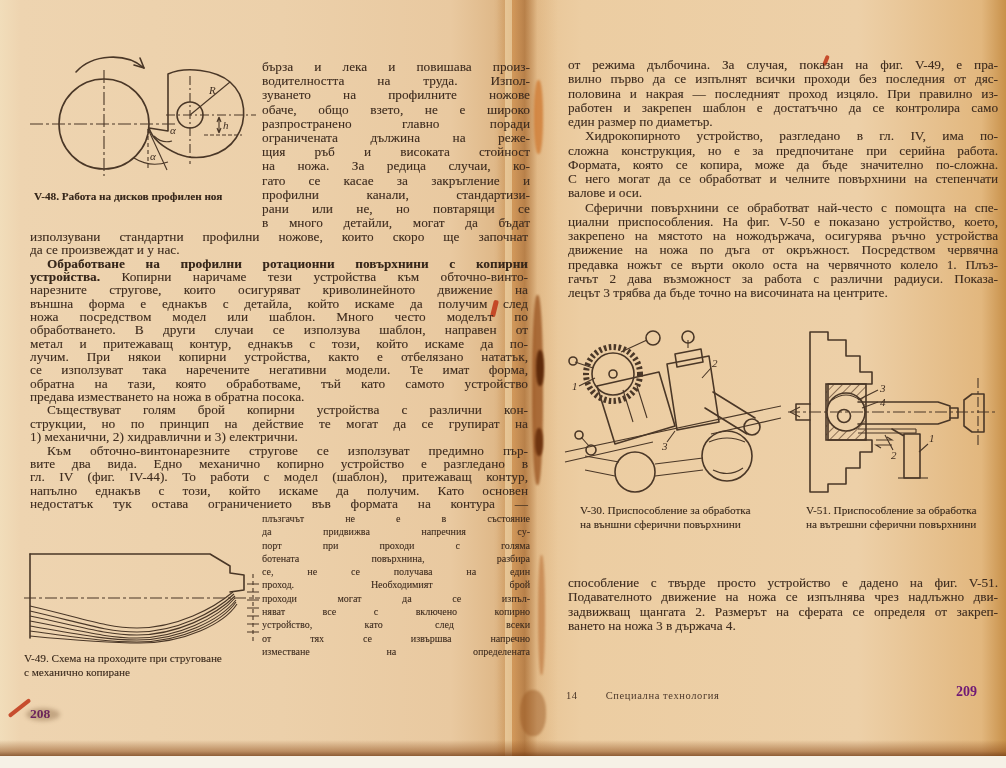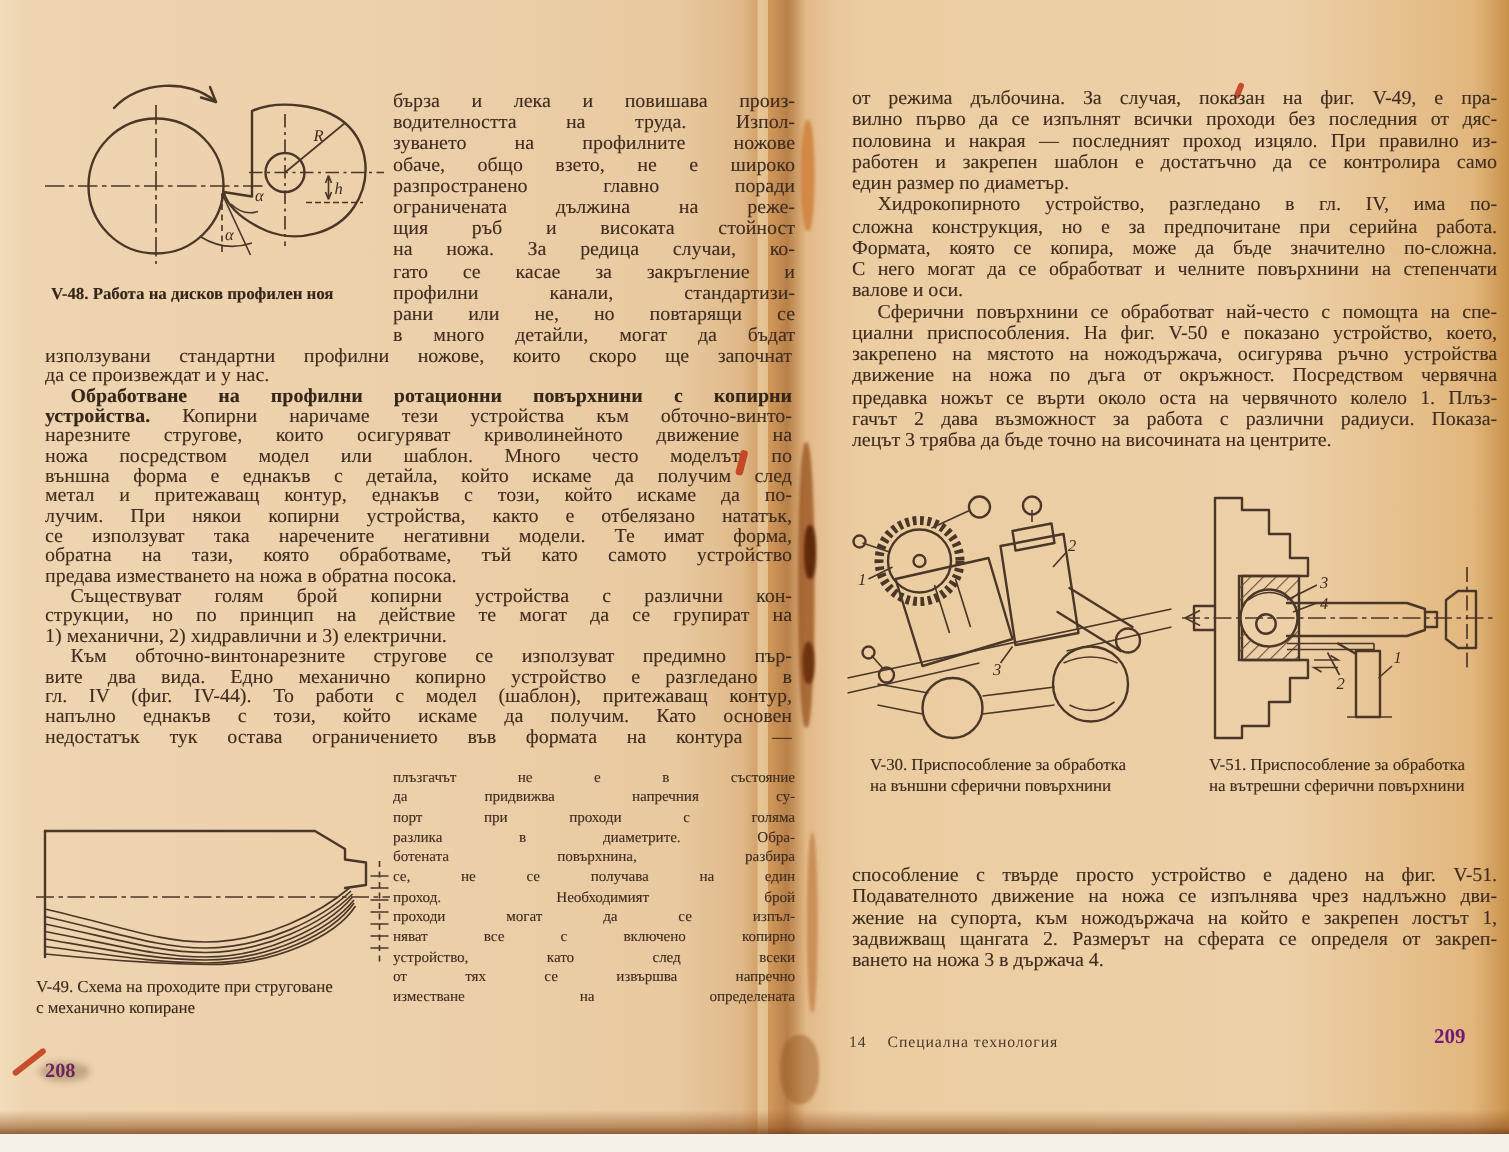--- a/index.html
+++ b/index.html
@@ -23,21 +23,21 @@
   .tl.ind{text-indent:17px}
   .main{font-size:13.2px;line-height:13.35px;letter-spacing:.05px;text-shadow:.3px .3px 0 rgba(62,42,28,.3)}
   .ncol{font-size:13.2px;line-height:14.2px;letter-spacing:.05px;text-shadow:.3px .3px 0 rgba(62,42,28,.3)}
   .ncol2{font-size:10px;line-height:13.3px;text-shadow:.3px .3px 0 rgba(62,42,28,.3)}
   .rmain{font-size:13.2px;line-height:14.25px;text-shadow:.3px .3px 0 rgba(62,42,28,.3)}
   .caption{font-size:11.2px;line-height:13.8px;color:#3a2a1d;text-shadow:.3px .3px 0 rgba(62,42,28,.3)}
   .caption .tl{text-align:left;text-align-last:left}
   .pnum{font-size:13.5px;font-weight:bold;color:#701a75}
   .smudge{position:absolute;background:rgba(95,58,25,.3);border-radius:50%;filter:blur(2px)}
   .sig{font-size:10.5px;letter-spacing:.6px;color:#4c382a}
-  .sig .num{margin-right:14px;font-weight:normal}
+  .sig .num{margin-right:28px;font-weight:normal}
   b{font-weight:bold;color:#35261a}
   svg{position:absolute}
   svg *{vector-effect:none}
   .fig-stroke{stroke:#4a3727;fill:none;stroke-width:1.6;stroke-linecap:round;stroke-linejoin:round}
   .fig-thin{stroke:#4a3727;fill:none;stroke-width:1.1}
   .fig-label{font-family:"Liberation Serif",serif;font-style:italic;font-size:11px;fill:#3f2d20}
 </style>
 </head>
 <body>
 
@@ -100,42 +100,42 @@
         <div class="tl">рани или не, но повтарящи се</div>
         <div class="tl">в много детайли, могат да бъдат</div>
       </div>
 
     <div class="blk main" style="left:30px;top:230px;width:498px">
         <div class="tl">използувани стандартни профилни ножове, които скоро ще започнат</div>
         <div class="tl end">да се произвеждат и у нас.</div>
         <div class="tl ind"><b>Обработване на профилни ротационни повърхнини с копирни</b></div>
         <div class="tl"><b>устройства.</b> Копирни наричаме тези устройства към обточно-винто-</div>
         <div class="tl">нарезните стругове, които осигуряват криволинейното движение на</div>
+        <div class="tl">външна форма е еднакъв с детайла, който искаме да получим след</div>
         <div class="tl">ножа посредством модел или шаблон. Много често моделът по</div>
-        <div class="tl">външна форма е еднакъв с детайла, който искаме да получим след</div>
+        <div class="tl">обработването. В други случаи се използува шаблон, направен от</div>
         <div class="tl">метал и притежаващ контур, еднакъв с този, който искаме да по-</div>
         <div class="tl">лучим. При някои копирни устройства, както е отбелязано нататък,</div>
         <div class="tl">се използуват така наречените негативни модели. Те имат форма,</div>
         <div class="tl">обратна на тази, която обработваме, тъй като самото устройство</div>
         <div class="tl end">предава изместването на ножа в обратна посока.</div>
         <div class="tl ind">Съществуват голям брой копирни устройства с различни кон-</div>
         <div class="tl">струкции, но по принцип на действие те могат да се групират на</div>
         <div class="tl end">1) механични, 2) хидравлични и 3) електрични.</div>
         <div class="tl ind">Към обточно-винтонарезните стругове се използуват предимно пър-</div>
         <div class="tl">вите два вида. Едно механично копирно устройство е разгледано в</div>
         <div class="tl">гл. IV (фиг. IV-44). То работи с модел (шаблон), притежаващ контур,</div>
         <div class="tl">напълно еднакъв с този, който искаме да получим. Като основен</div>
         <div class="tl">недостатък тук остава ограничението във формата на контура —</div>
       </div>
 
     <div class="blk ncol2" style="left:262px;top:512px;width:268px">
         <div class="tl">плъзгачът не е в състояние</div>
         <div class="tl">да придвижва напречния су-</div>
         <div class="tl">порт при проходи с голяма</div>
-        <div class="tl">разлика в диаметрите. Обра-</div>
         <div class="tl">ботената повърхнина, разбира</div>
         <div class="tl">се, не се получава на един</div>
         <div class="tl">проход. Необходимият брой</div>
         <div class="tl">проходи могат да се изпъл-</div>
         <div class="tl">няват все с включено копирно</div>
         <div class="tl">устройство, като след всеки</div>
         <div class="tl">от тях се извършва напречно</div>
         <div class="tl">изместване на определената</div>
       </div>
 
@@ -249,21 +249,20 @@
         <div class="tl end">на външни сферични повърхнини</div>
       </div>
     <div class="blk caption" style="left:806px;top:504px;width:218px">
         <div class="tl end">V-51. Приспособление за обработка</div>
         <div class="tl end">на вътрешни сферични повърхнини</div>
       </div>
 
     <div class="blk rmain" style="left:568px;top:576px;width:430px">
         <div class="tl">способление с твърде просто устройство е дадено на фиг. V-51.</div>
         <div class="tl">Подавателното движение на ножа се изпълнява чрез надлъжно дви-</div>
-        <div class="tl">жение на супорта, към ножодържача на който е закрепен лостът 1,</div>
         <div class="tl">задвижващ щангата 2. Размерът на сферата се определя от закреп-</div>
         <div class="tl end">ването на ножа 3 в държача 4.</div>
       </div>
 
     <div class="blk sig" style="left:566px;top:690px">
       <span class="num">14</span><span>Специална технология</span>
     </div>
     <div class="blk pnum" style="left:956px;top:684px;font-size:14px">209</div>
   </section>
 

